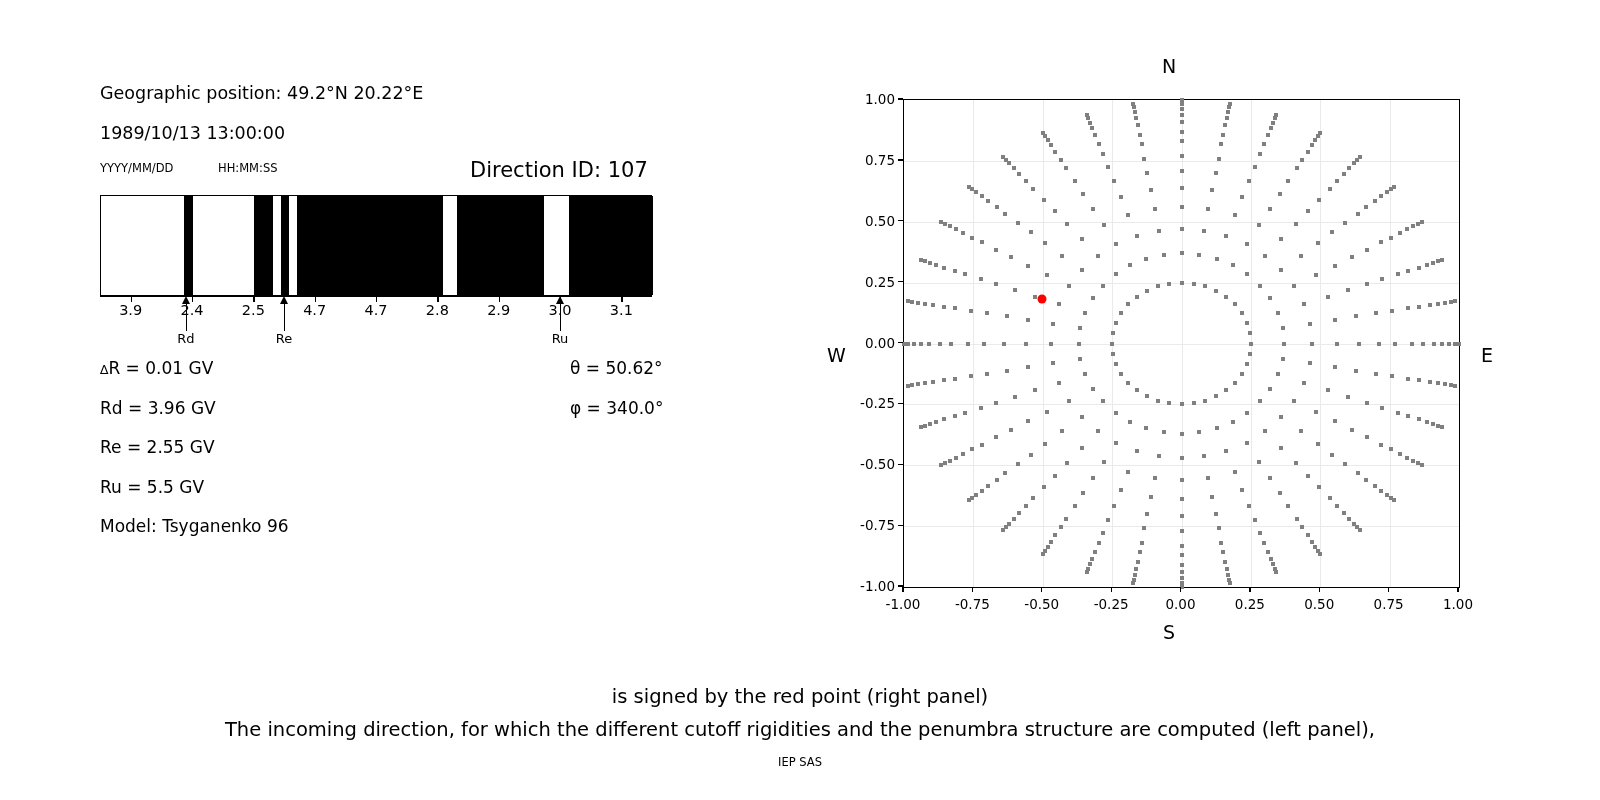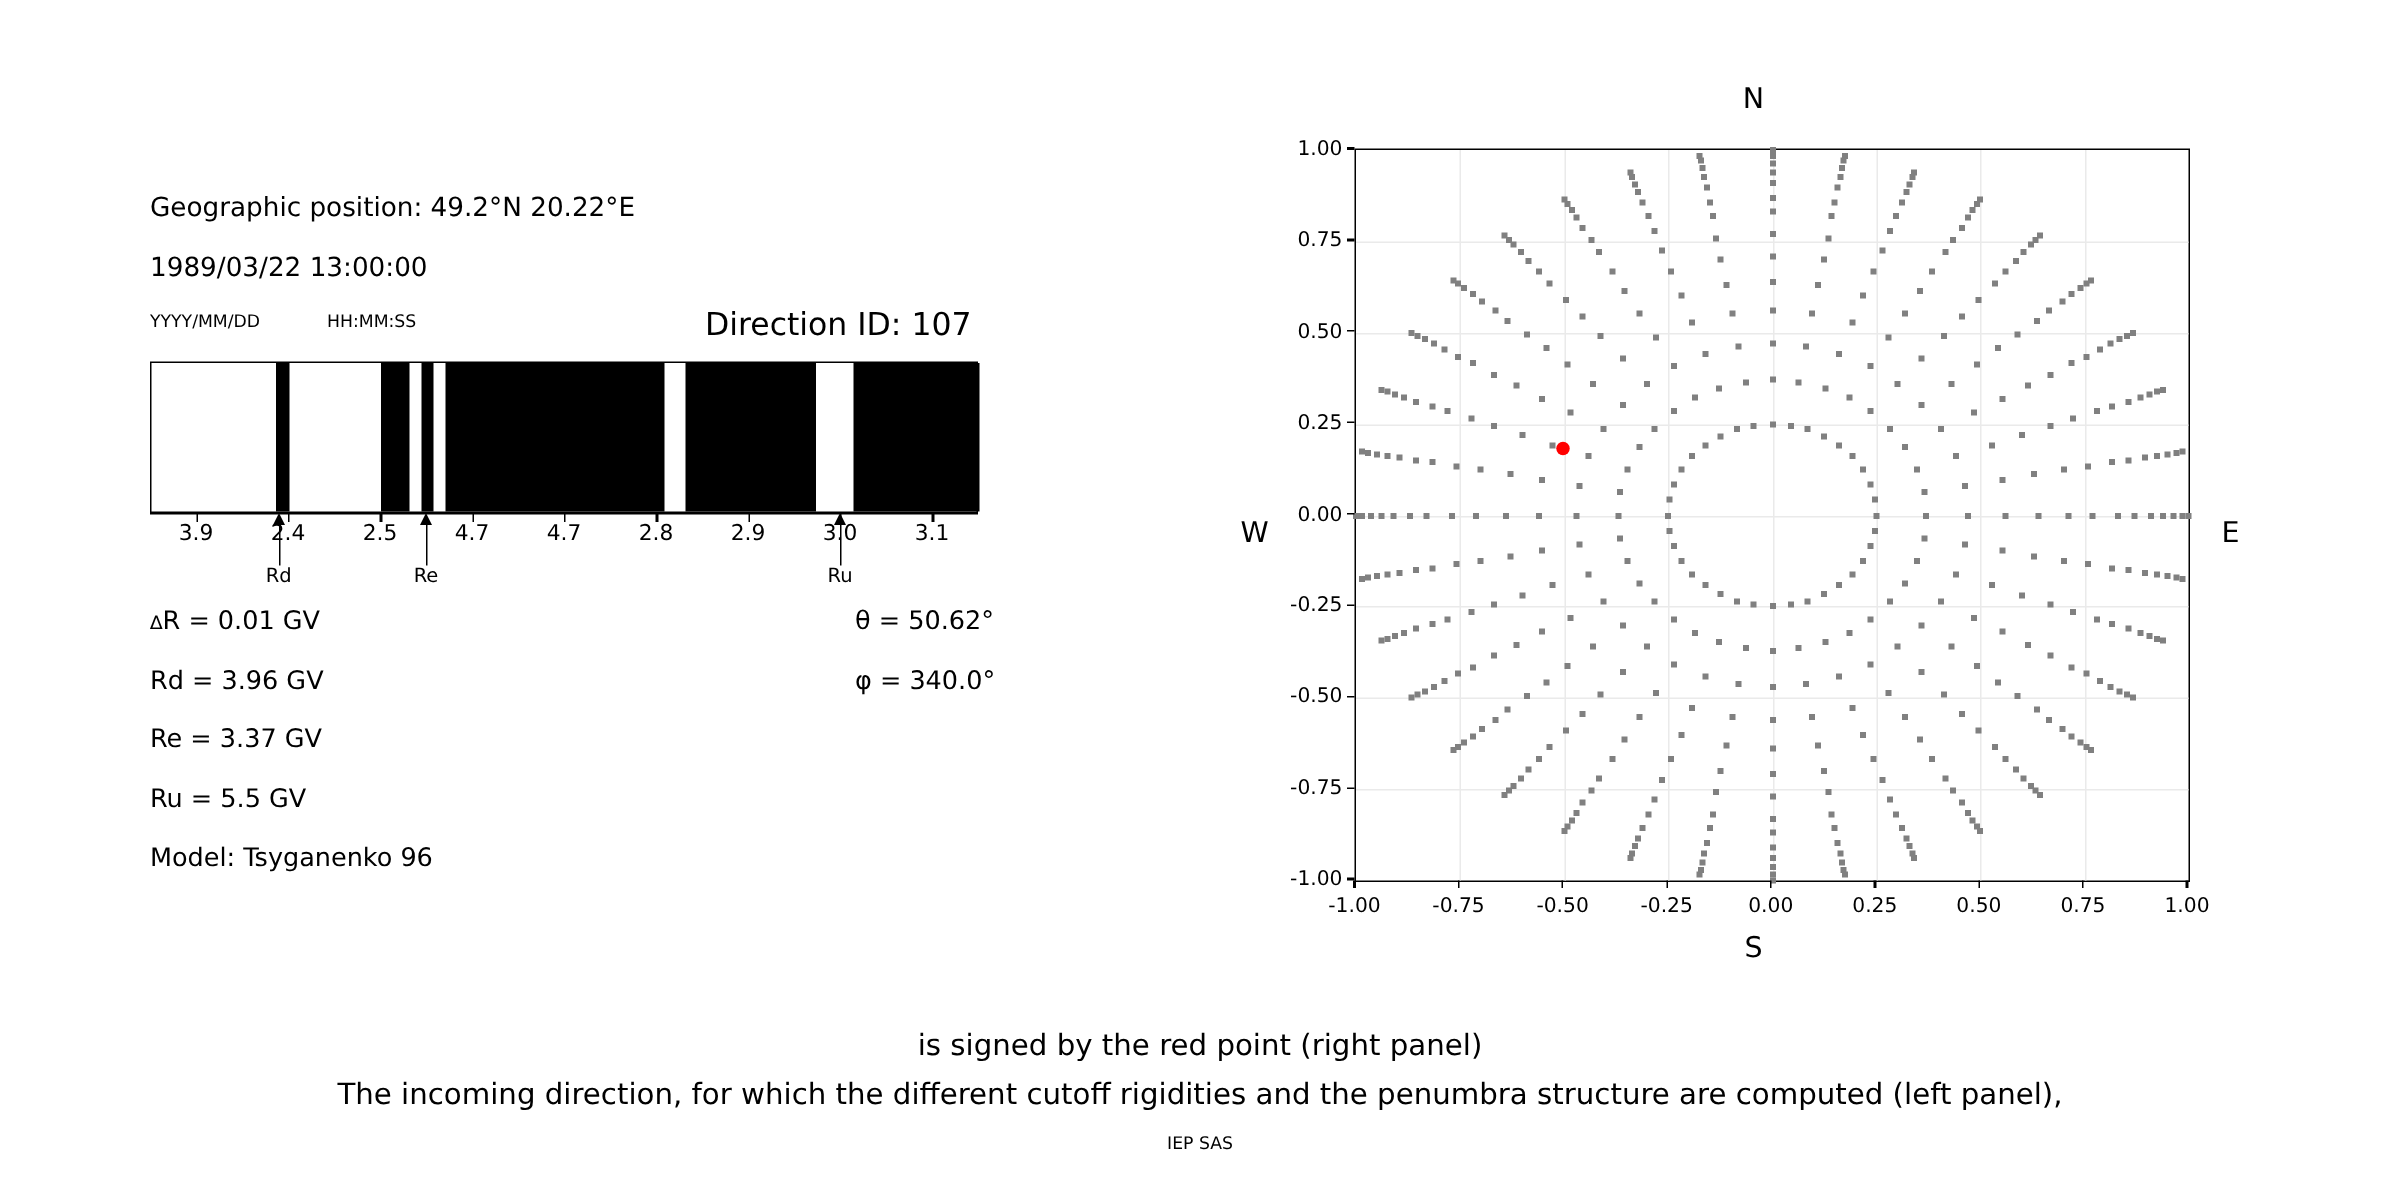--- a/index.html
+++ b/index.html
@@ -4,21 +4,21 @@
 <style>
   html,body{margin:0;padding:0;}
   body{
     width:1600px;height:800px;background:#ffffff;
     font-family:"DejaVu Sans","Liberation Sans",sans-serif;
     color:#000000;overflow:hidden;position:relative;
   }
   .abs{position:absolute;}
 
   
-  #left-panel{left:0;top:0;width:760px;height:660px;margin-top:46px;}
+  #left-panel{left:0;top:0;width:760px;height:660px;}
 
   .geo-line{left:100px;top:83px;font-size:17.5px;white-space:nowrap;}
   .date-line{left:100px;top:123px;font-size:17.5px;white-space:nowrap;}
   .fmt-date{left:100px;top:161px;font-size:11.5px;white-space:nowrap;}
   .fmt-time{left:218px;top:161px;font-size:11.5px;white-space:nowrap;}
   .dir-id{left:470px;top:158px;font-size:21px;white-space:nowrap;}
 
   
   #penumbra-wrap{left:100px;top:195px;width:552px;height:101px;}
   #penumbra-bar{
@@ -70,21 +70,21 @@
            font-size:19.5px;line-height:33px;}
   #footer{left:0;top:755px;width:1600px;text-align:center;font-size:11.5px;}
 </style>
 </head>
 <body>
 
 <div class="abs" id="left-panel">
 
   <div class="abs geo-line">Geographic position: 49.2°N 20.22°E</div>
 
-  <div class="abs date-line">1989/03/22 13:00:00</div>
+  <div class="abs date-line">1989/10/13 13:00:00</div>
 
   <div class="abs fmt-date">YYYY/MM/DD</div>
 
   <div class="abs fmt-time">HH:MM:SS</div>
 
   <div class="abs dir-id">Direction ID: 107</div>
 
   <div class="abs" id="penumbra-wrap">
     <div id="penumbra-bar">
         <div class="band" style="left: 83.4133px; width: 8.58667px;"></div>
@@ -122,21 +122,21 @@
     <div class="arrow-head" style="left: 185.867px; top: 296px;"></div>
     <div class="arrow-label" style="left: 185.867px; top: 331px;">Rd</div>
     <div class="arrow-marker" style="left: 284px; top: 303px; height: 28px;"></div>
     <div class="arrow-head" style="left: 284px; top: 296px;"></div>
     <div class="arrow-label" style="left: 284px; top: 331px;">Re</div>
     <div class="arrow-marker" style="left: 560px; top: 303px; height: 28px;"></div>
     <div class="arrow-head" style="left: 560px; top: 296px;"></div>
     <div class="arrow-label" style="left: 560px; top: 331px;">Ru</div>
     <div class="param" style="left: 100px; top: 358px;"><span class="delta-small">∆</span>R = 0.01 GV</div>
     <div class="param" style="left: 100px; top: 397.5px;">Rd = 3.96 GV</div>
-    <div class="param" style="left: 100px; top: 437px;">Re = 3.37 GV</div>
+    <div class="param" style="left: 100px; top: 437px;">Re = 2.55 GV</div>
     <div class="param" style="left: 100px; top: 476.5px;">Ru = 5.5 GV</div>
     <div class="param" style="left: 100px; top: 516px;">Model: Tsyganenko 96</div>
     <div class="param-r" style="left: 570px; top: 358px;">θ = 50.62°</div>
     <div class="param-r" style="left: 570px; top: 397.5px;">φ = 340.0°</div>
   </div>
 
 <div class="abs" id="right-panel">
 
   <div class="compass" id="lbl-N" style="left:349px;top:35px;transform:translateX(-50%);">N</div>
   <div class="compass" id="lbl-S" style="left:349px;top:601px;transform:translateX(-50%);">S</div>

